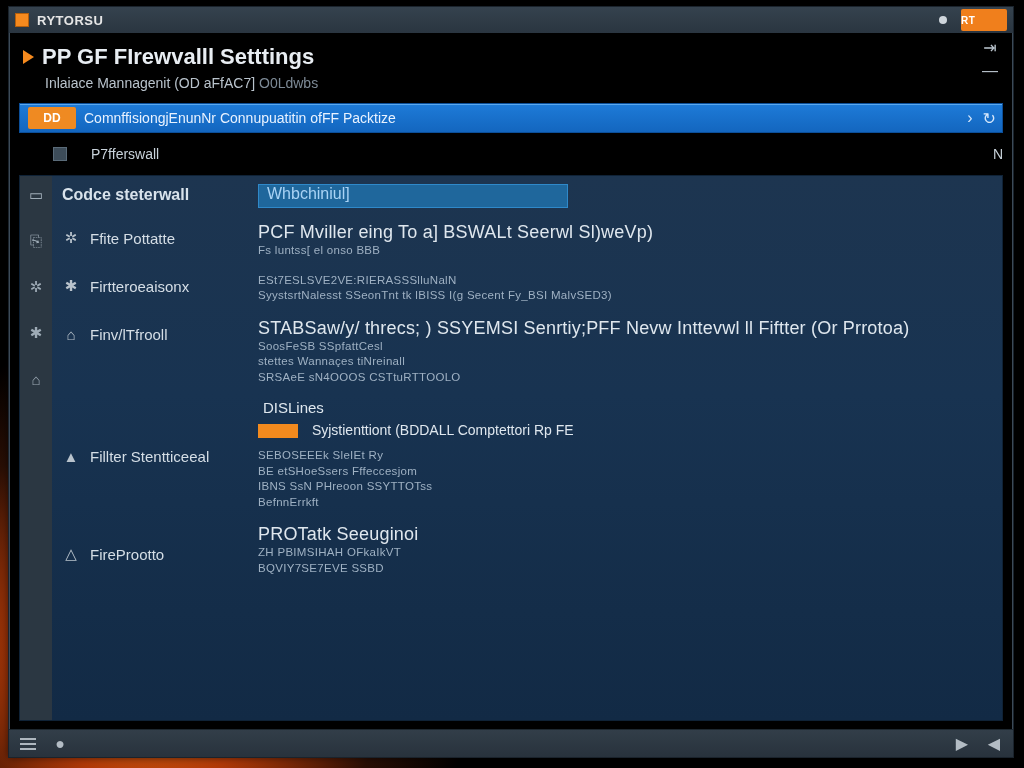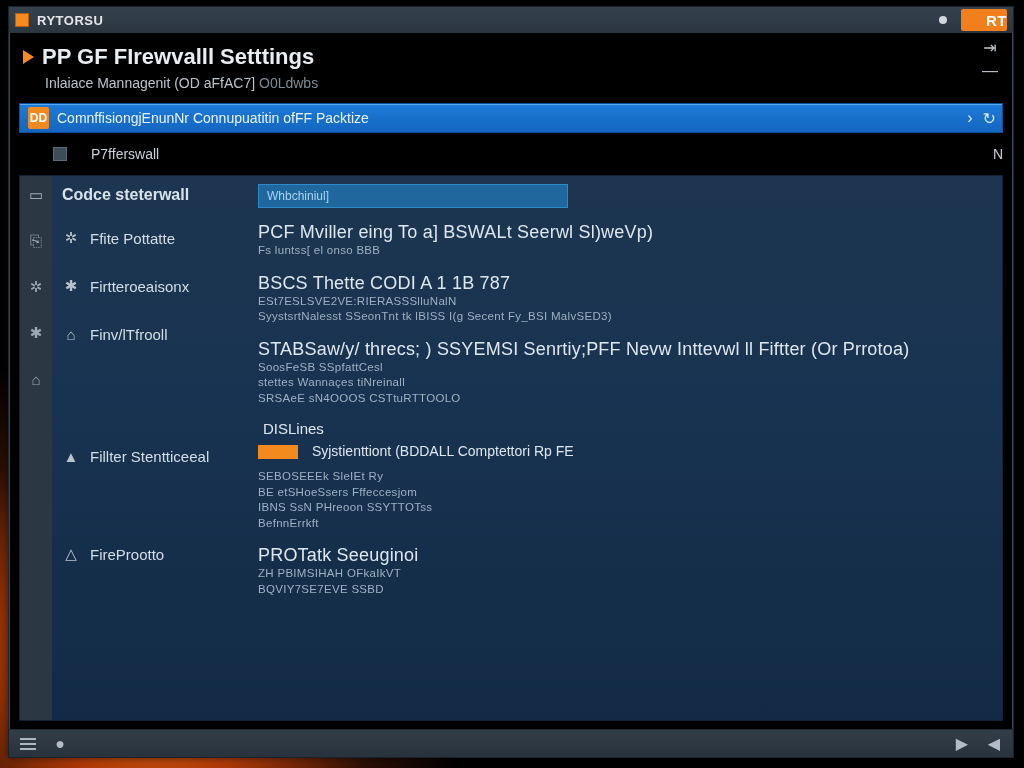--- a/index.html
+++ b/index.html
@@ -20,21 +20,21 @@
 
   
   .titlebar {
     height:26px; display:flex; align-items:center; padding:0 6px;
     background:linear-gradient(#35424e,#2a3540);
     color:#e6e6e6; font-size:13px; font-weight:600; letter-spacing:.5px;
   }
   .titlebar .tb-icon { width:14px; height:14px; background:#f68a1e; margin-right:8px; border:1px solid #b55f0c; }
   .titlebar .spacer { flex:1; }
   .titlebar .dot { width:8px;height:8px;border-radius:50%;background:#cfd6dc;margin-right:14px; }
-  .titlebar .close-area { width:46px;height:22px;background:#f07f1c;display:flex;align-items:center;justify-content:flex-end;color:#fff;font-size:15px;font-weight:700;border-radius:2px; }
+  .titlebar .close-area { width:46px;height:22px;background:#f07f1c;display:flex;align-items:center;justify-content:flex-start;color:#fff;font-size:10px;font-weight:700;border-radius:2px; }
 
   
   .header {
     padding:8px 14px 4px 14px;
     position:relative;
   }
   .page-title-row { display:flex; align-items:center; gap:8px; height:32px; }
   .chev { width:0;height:0;border-top:7px solid transparent;border-bottom:7px solid transparent;border-left:11px solid #f68a1e; }
   .page-title { color:#e8edf2; font-size:22px; font-weight:600; text-shadow:0 1px 0 #000; }
   .subtitle { color:#b9c3cc; font-size:14px; padding-left:22px; margin-top:2px; }
@@ -47,21 +47,21 @@
     margin:8px 10px 6px 10px;
     height:30px; display:flex; align-items:center; gap:8px;
     background:linear-gradient(#1e7bd8,#1366bf);
     border:1px solid #0c4f99;
     box-shadow:inset 0 1px 0 #5aa8ef;
     padding:0 8px;
     color:#e8f2ff; font-size:14px;
     position:relative;
   }
   .crumb .badge {
-    width:21px;height:22px;background:#ef8a22;color:#fff;font-weight:700;
+    width:48px;height:22px;background:#ef8a22;color:#fff;font-weight:700;
     display:flex;align-items:center;justify-content:center;border-radius:2px;font-size:12px;
   }
   .crumb .navicons { position:absolute; right:6px; top:0; bottom:0; display:flex; align-items:center; gap:10px; color:#d5e7fb; font-size:16px; }
 
   
   .toolstrip {
     height:30px; margin:0 10px 6px 10px;
     display:flex; align-items:center; justify-content:space-between;
     color:#c8d2da; font-size:14px;
     padding-left:34px;
@@ -82,22 +82,22 @@
   .sidebar { width:200px; padding:10px 6px 10px 10px; display:flex; flex-direction:column; gap:20px; }
   .sidebar h3 { color:#d9e3ec; font-size:16px; font-weight:600; }
   .side-item { display:flex; align-items:center; gap:10px; color:#d5dee6; font-size:15px; cursor:pointer; min-height:28px; }
   .side-item .sicon { width:18px;height:18px;color:#b9c3cc;display:flex;align-items:center;justify-content:center;font-size:15px;flex-shrink:0; }
 
   .content { flex:1; padding:8px 14px 8px 6px; overflow:hidden; color:#c9d5e2; }
   .boxinput {
     width:310px; height:24px;
     background:#1f679c;
     border:1px solid #2f89c9;
-    color:#a9d3f5; font-size:12px;
-    padding:0 8px; display:flex; align-items:center;
+    color:#a9d3f5; font-size:16px;
+    padding:0 8px; display:flex; 
     margin-bottom:14px;
   }
   .block { margin-bottom:14px; }
   .block .bhead { color:#dfe7ee; font-size:18px; letter-spacing:.2px; }
   .block .bline { color:#9fb1c3; font-size:11.5px; line-height:1.35; letter-spacing:.3px; }
   .section-label { color:#dfe7ee; font-size:15px; margin:6px 0 6px 5px; }
   .orange-pill { display:inline-block; width:40px; height:14px; background:#f28a1e; margin-right:10px; vertical-align:middle; }
   .section-row { color:#dfe7ee; font-size:14px; }
 
   
@@ -197,21 +197,20 @@
       <div class="boxinput">
         <span>Whbchiniul]</span>
       </div>
 
       <div class="block">
         <div class="bhead">PCF Mviller eing To a] BSWALt Seerwl Sl)weVp)</div>
         <div class="bline">Fs luntss[ el onso BBB</div>
       </div>
 
       <div class="block">
-        <div class="bhead">BSCS Thette CODI A 1 1B 787</div>
         <div class="bline">ESt7ESLSVE2VE:RIERASSSlluNalN</div>
         <div class="bline">SyystsrtNalesst SSeonTnt tk lBISS I(g Secent Fy_BSI MalvSED3)</div>
       </div>
 
       <div class="block">
         <div class="bhead">STABSaw/y/ threcs; ) SSYEMSI Senrtiy;PFF Nevw Inttevwl ll Fiftter (Or Prrotoa)</div>
         <div class="bline">SoosFeSB SSpfattCesl</div>
         <div class="bline">stettes Wannaçes tiNreinall</div>
         <div class="bline">SRSAeE sN4OOOS CSTtuRTTOOLO</div>
       </div>

